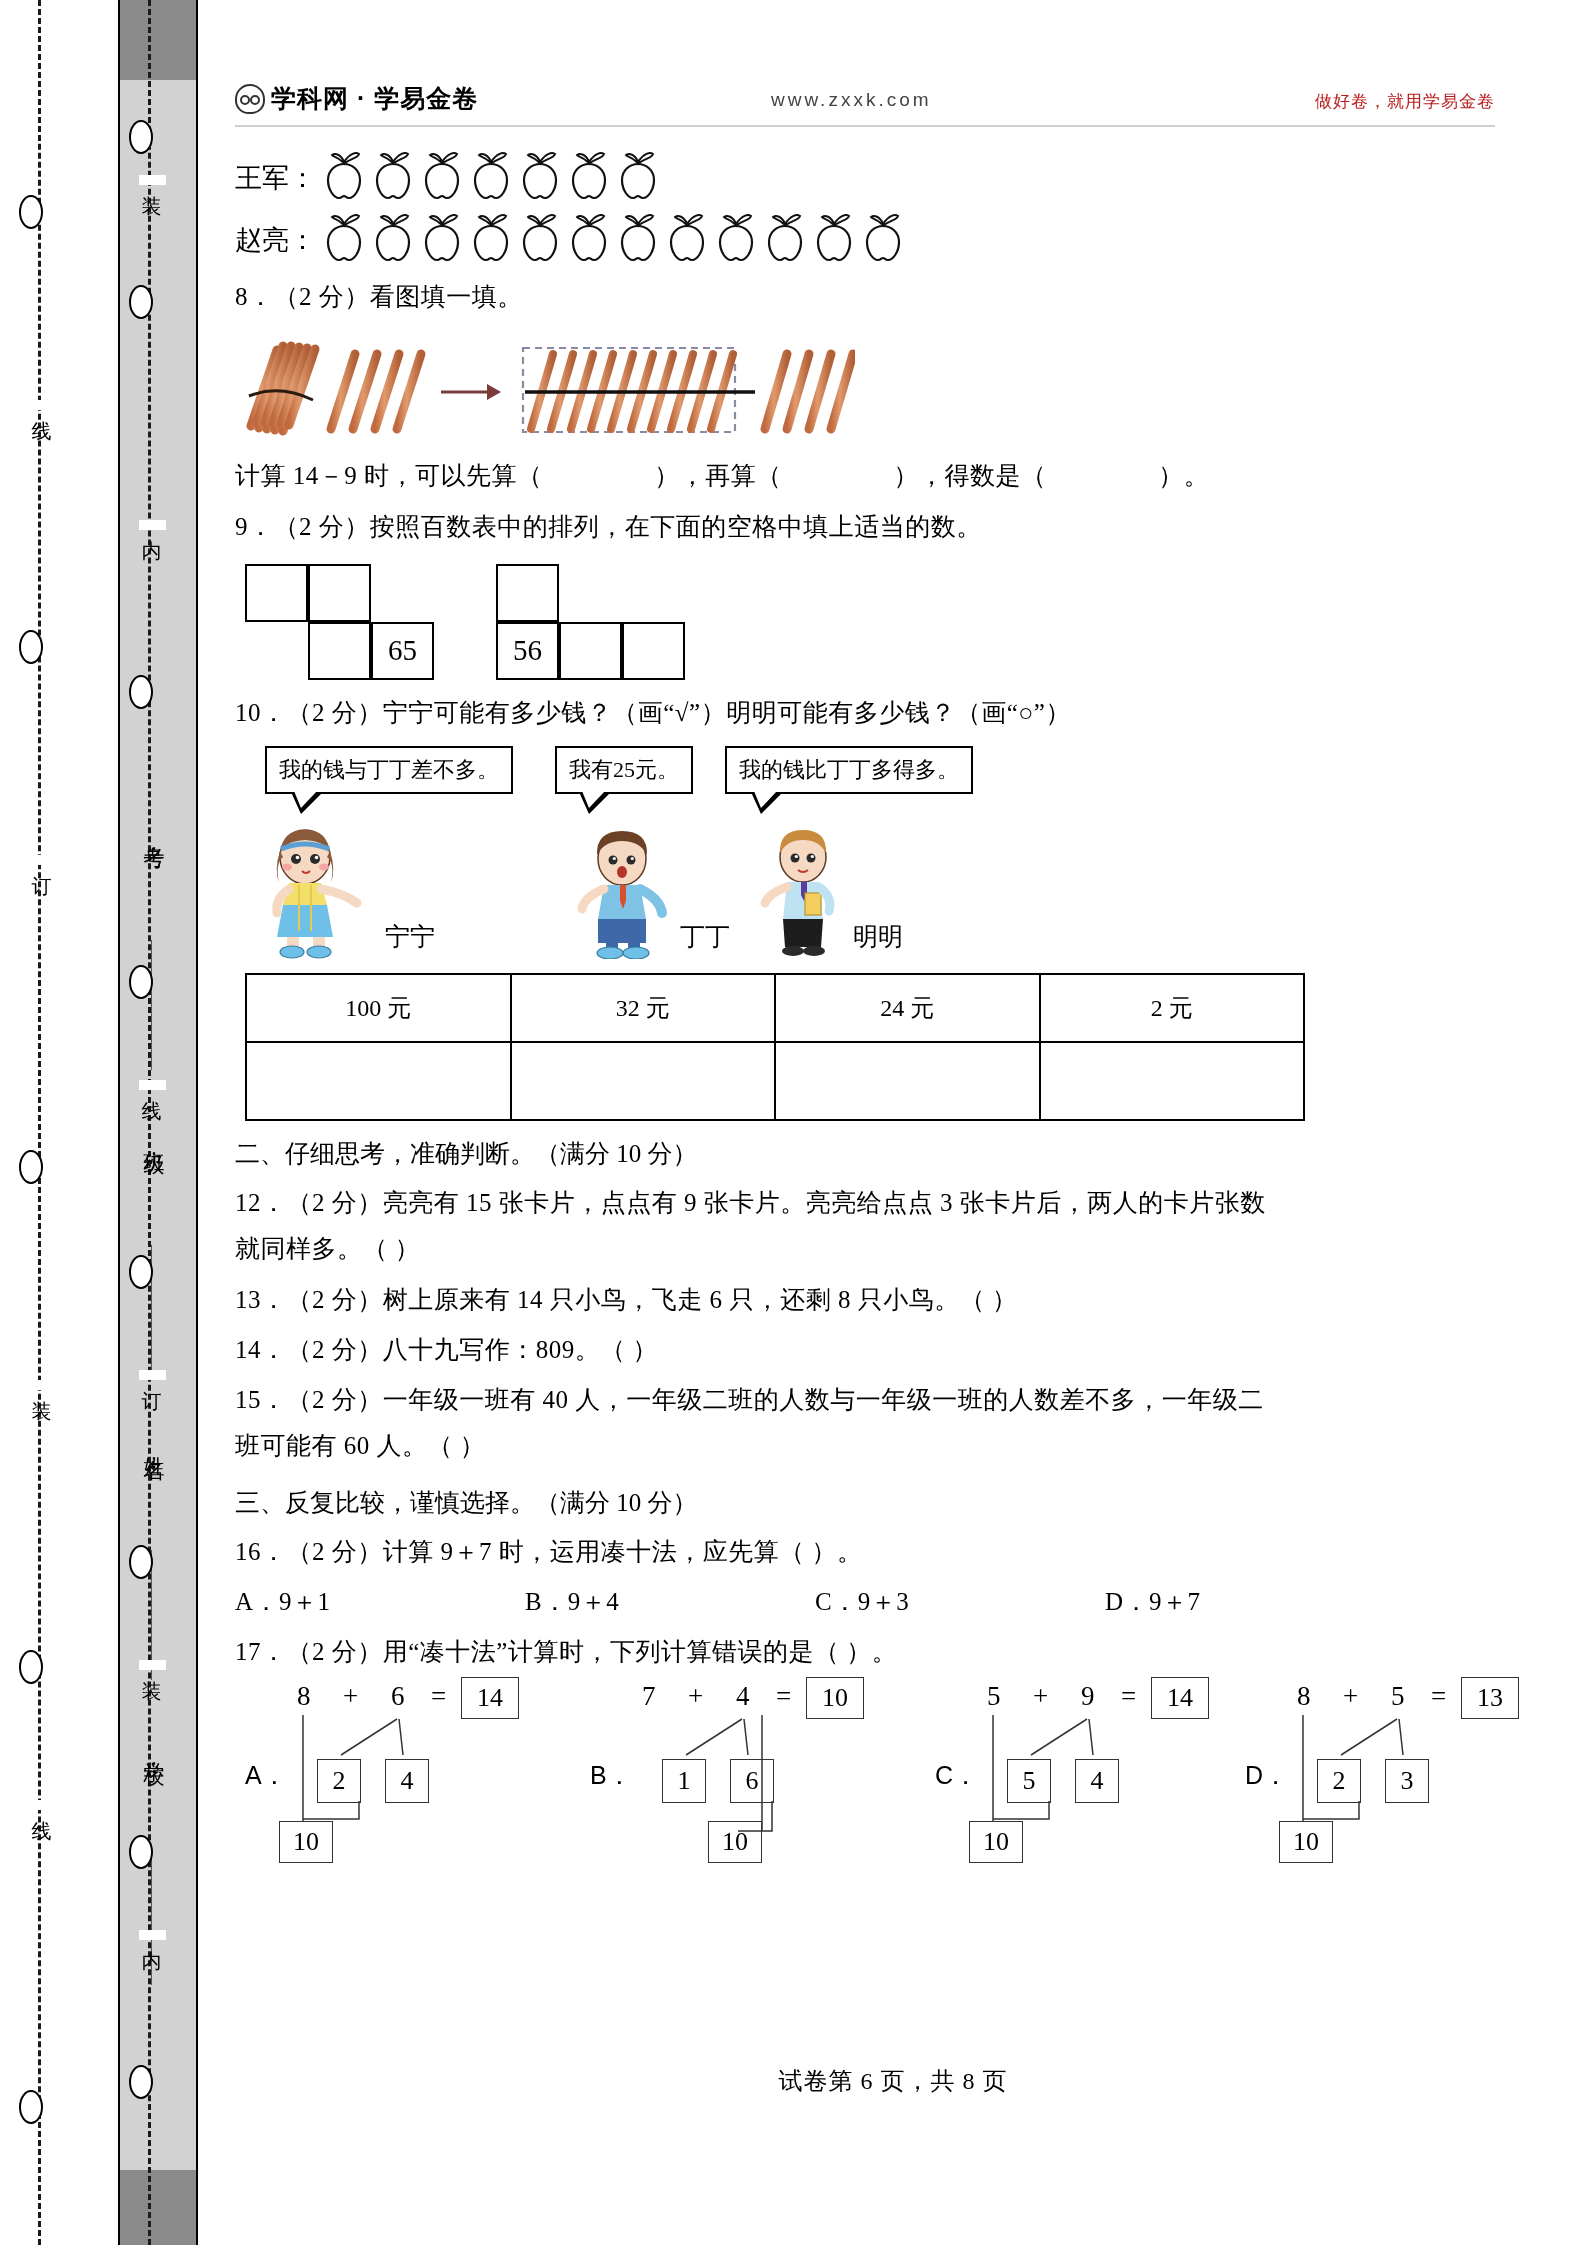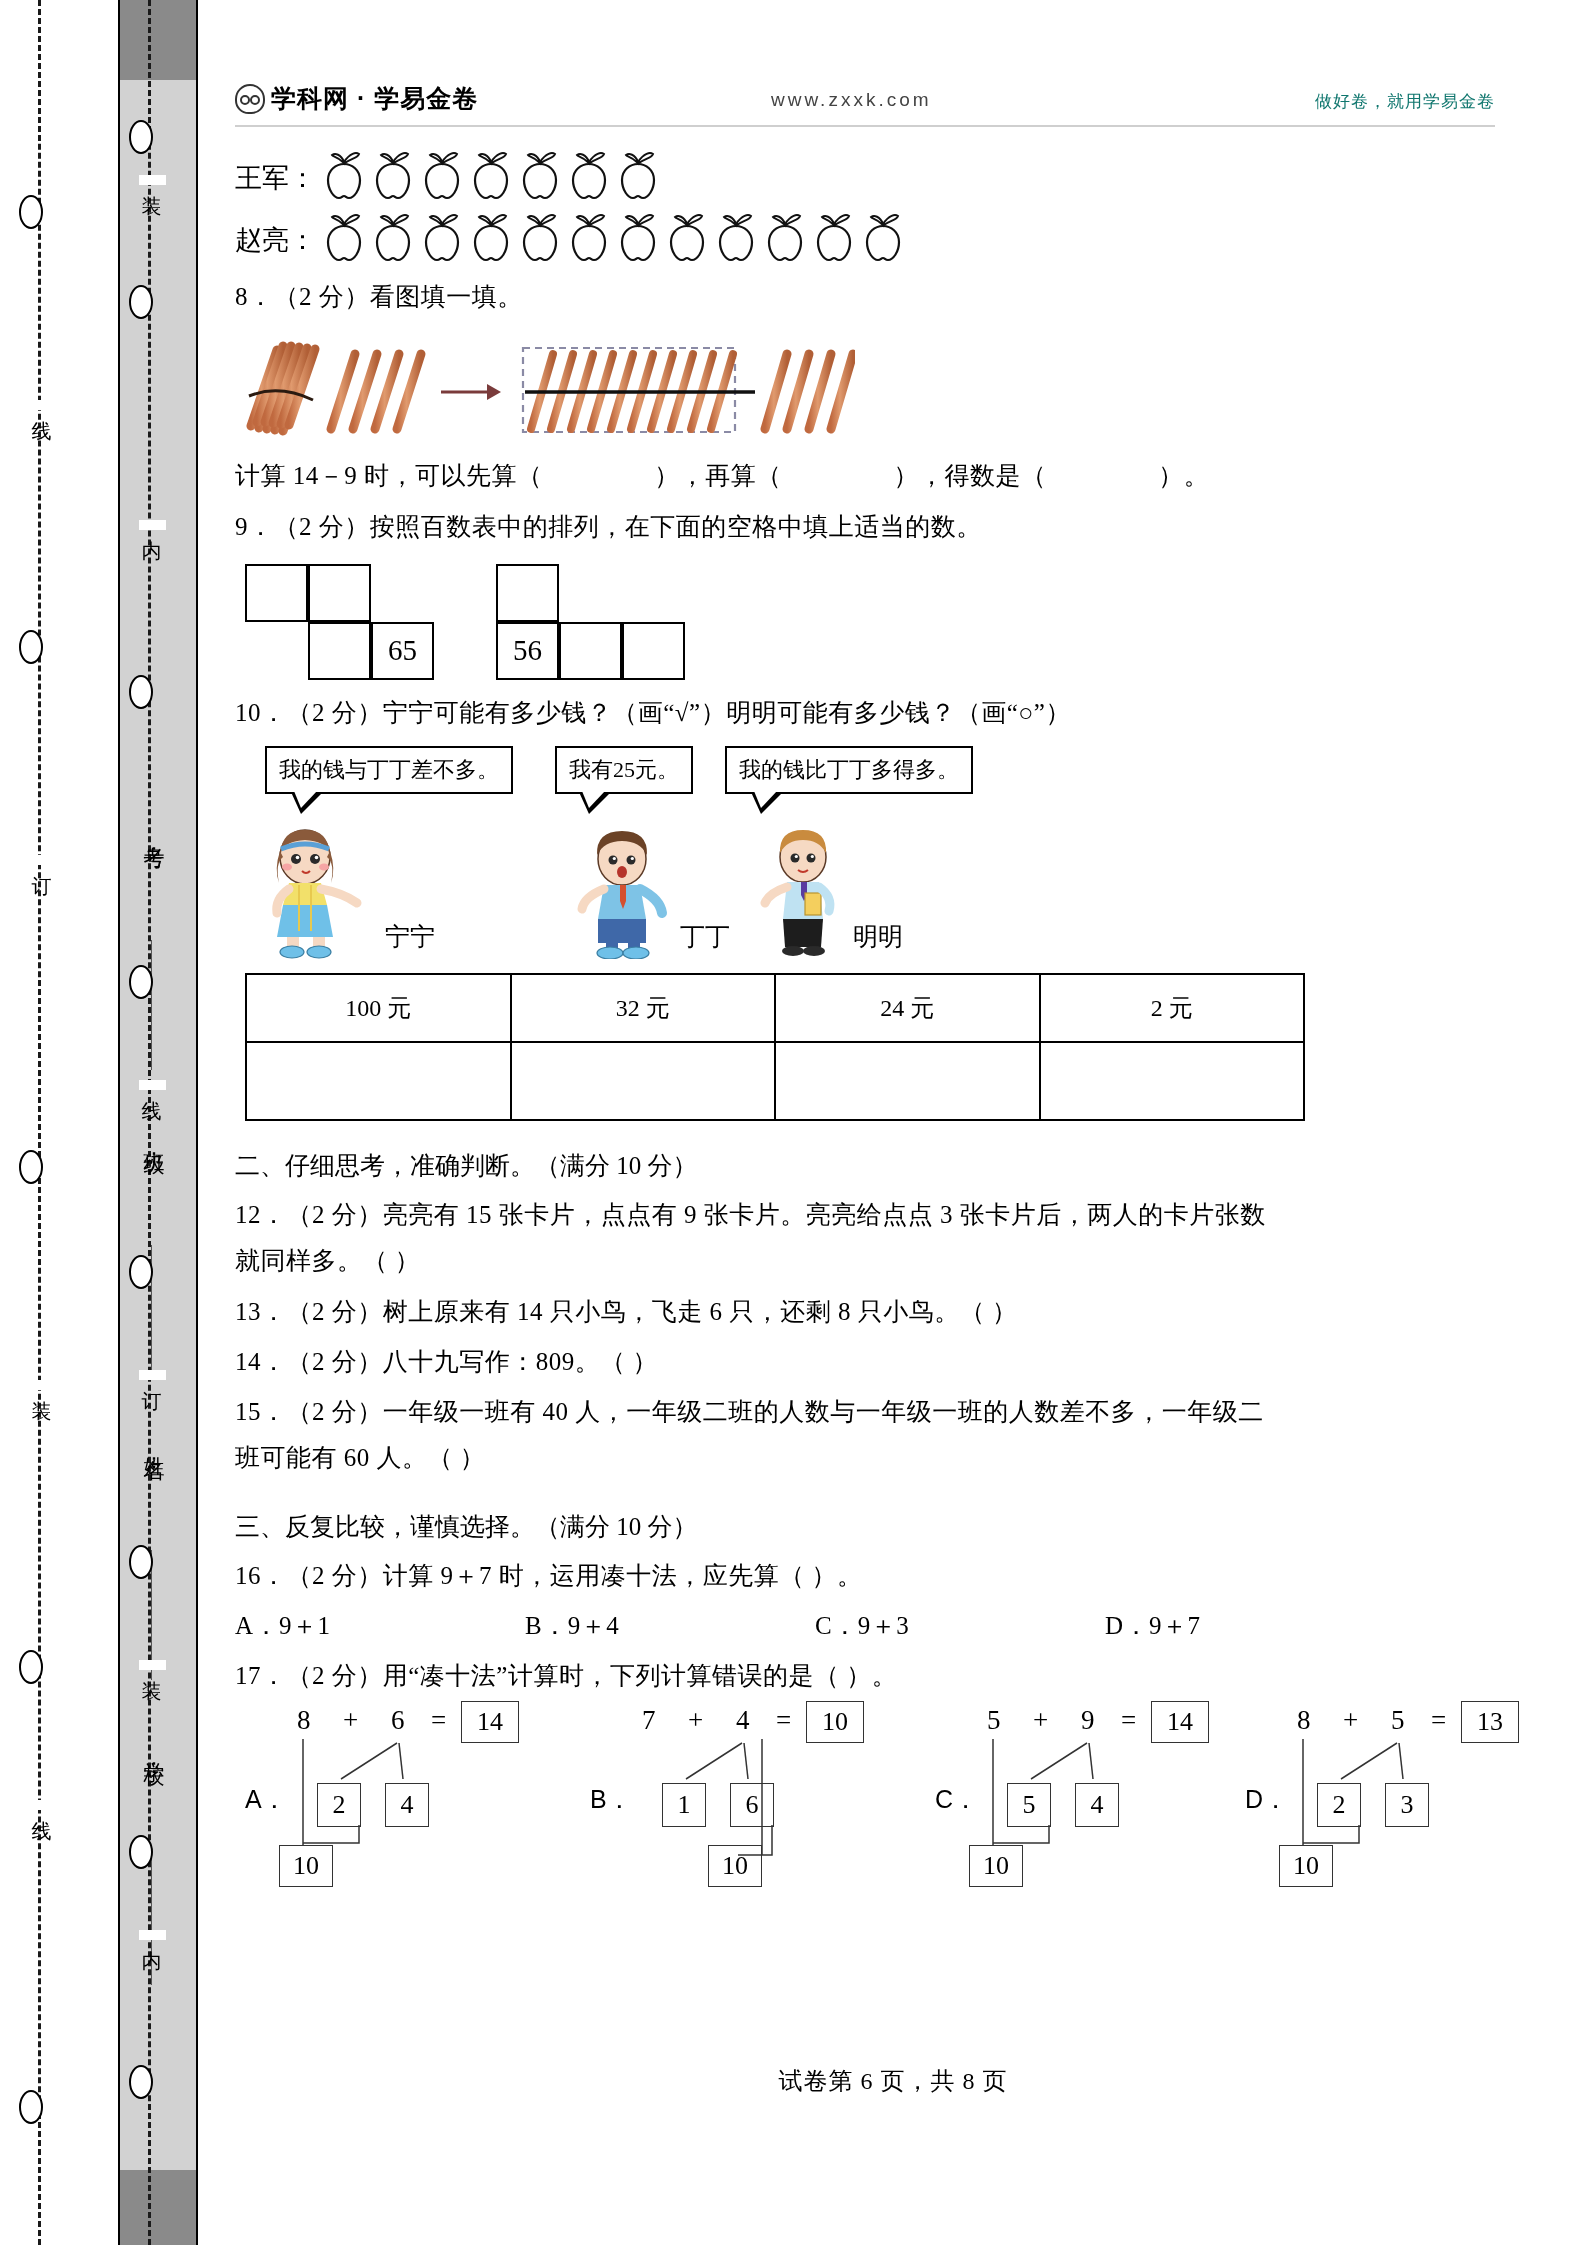--- a/index.html
+++ b/index.html
@@ -45,28 +45,28 @@
   .logo-mark{width:26px;height:26px;border-radius:50% 50% 45% 45%;
              border:2.5px solid #333;margin-right:6px;position:relative;
              background:#fff;}
   .logo-mark::before{content:"";position:absolute;left:3px;top:9px;width:6px;height:6px;
              border:2px solid #333;border-radius:50%;}
   .logo-mark::after{content:"";position:absolute;right:3px;top:9px;width:6px;height:6px;
              border:2px solid #333;border-radius:50%;}
   .hdr-url{position:absolute;left:536px;top:9px;font-size:19px;letter-spacing:3px;
            color:#444;font-family:"Liberation Sans","DejaVu Sans",sans-serif;}
   .hdr-slogan{position:absolute;right:0;top:10px;font-size:17px;letter-spacing:1px;
-           color:#0f766e;font-family:"Liberation Sans","DejaVu Sans",sans-serif;}
+           color:#b91c1c;font-family:"Liberation Sans","DejaVu Sans",sans-serif;}
   .hdr-rule{position:absolute;left:0;top:45px;width:1260px;height:2px;background:#cfcfcf;}
 
   .content{position:absolute;left:35px;top:150px;width:1300px;}
 
   .qline{font-size:25px;line-height:1.85;margin:0 0 4px 0;letter-spacing:0.5px;}
   .qline.tight{margin-bottom:0;}
-  .sec-head{font-size:25px;margin:28px 0 10px 0;}
+  .sec-head{font-size:25px;margin:16px 0 10px 0;}
 
   
   .apple-row{display:flex;align-items:center;margin-bottom:6px;}
   .apple-label{font-size:27px;width:86px;flex:0 0 auto;}
   .apple{width:46px;height:52px;flex:0 0 auto;margin-right:3px;}
 
   
   .sticks-fig{margin:14px 0 10px 0;}
 
   

